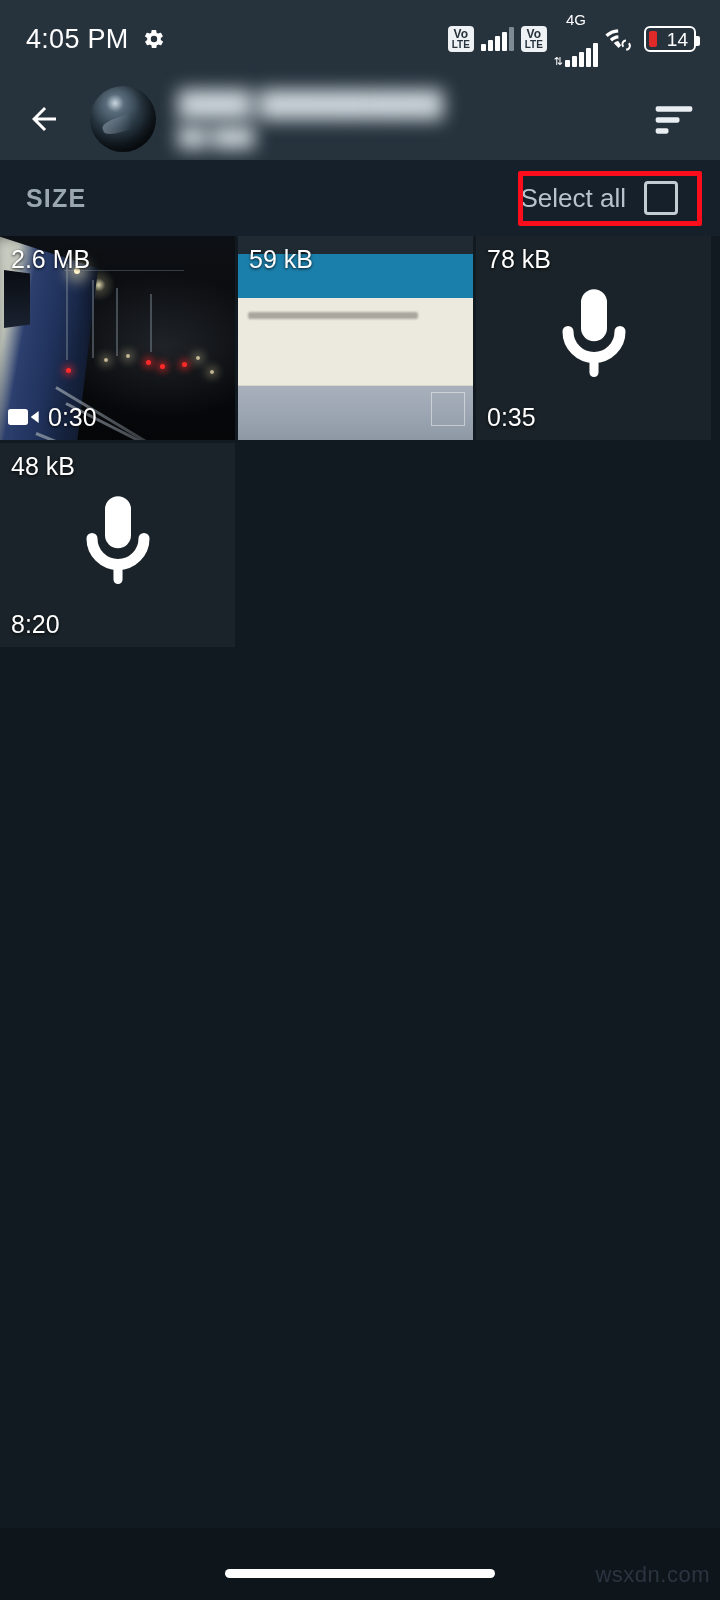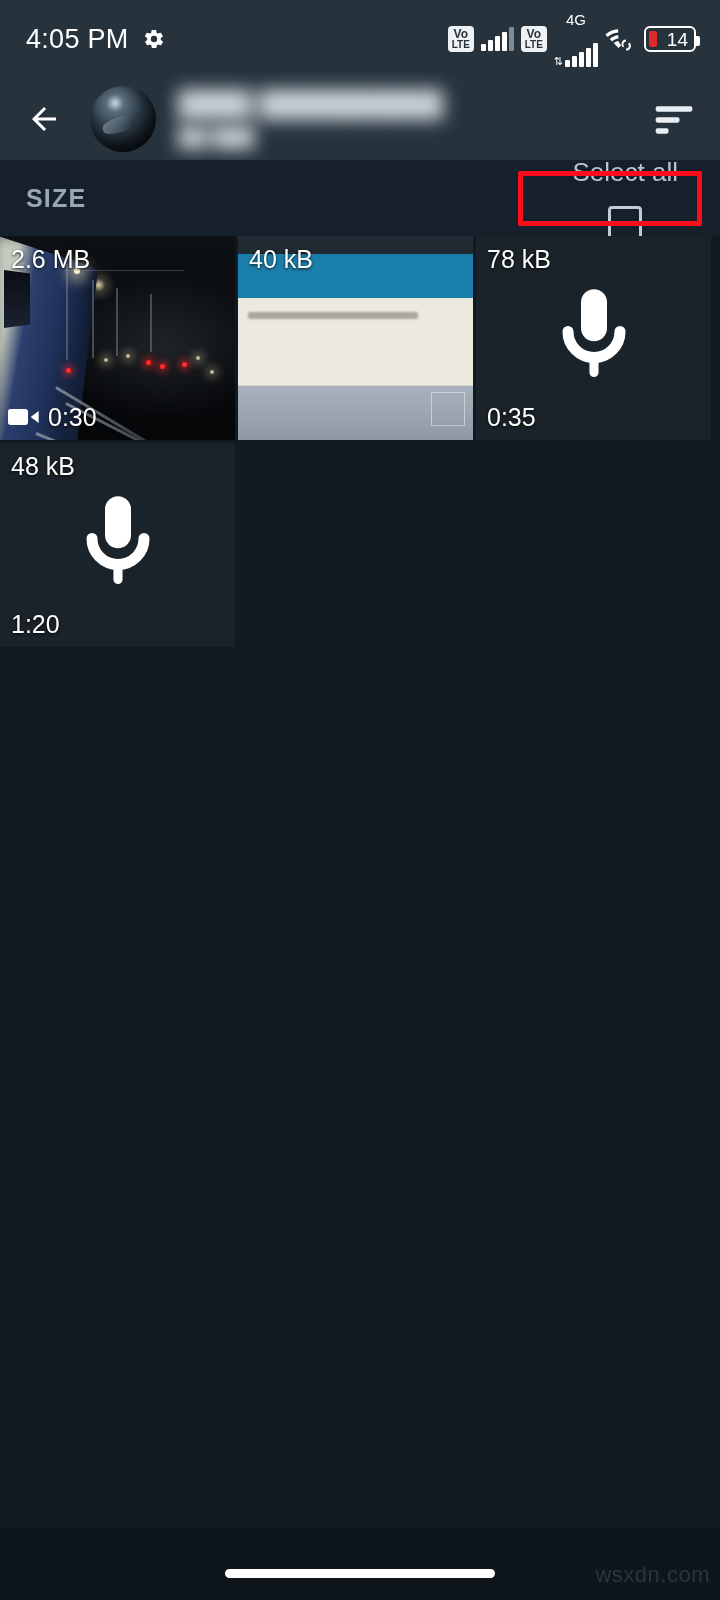--- a/index.html
+++ b/index.html
@@ -87,21 +87,21 @@
   
   .sectionbar {
     position:absolute; top:160px; left:0; width:720px; height:76px;
     background:#16202a; display:flex; align-items:center; padding:0 26px;
   }
   .size-label {
     color:#9aa7b1; font-size:25px; font-weight:700; letter-spacing:1.2px;
   }
   .selectall-zone {
     margin-left:auto; display:flex; align-items:center; gap:18px;
-    padding:9px 16px 9px 20px; position:relative;flex-direction:column;
+    padding:9px 16px 9px 20px; position:relative;
   }
   .selectall-txt { color:#b9c3cb; font-size:26px; font-weight:400; }
   .checkbox {
     width:34px; height:34px; border:3px solid #c3ccd3; border-radius:4px;
     background:transparent;
   }
   .annot-box {
     position:absolute; left:518px; top:171px; width:184px; height:55px;
     border:5px solid #fb0d1b; border-radius:2px; pointer-events:none;
   }
@@ -344,21 +344,21 @@
         <div class="thumb-shot">
           <div class="shot-top"></div>
           <div class="shot-blue"></div>
           <div class="shot-card">
             <div class="shot-line"></div>
           </div>
           <div class="shot-body">
             <div class="shot-sq"></div>
           </div>
         </div>
-        <span class="tile-size">40 kB</span>
+        <span class="tile-size">59 kB</span>
       </div>
 
       <div class="tile">
         <svg class="mic-ic" viewBox="0 0 24 32">
           <rect x="8" y="1" width="8" height="16" rx="4" fill="#ffffff"></rect>
           <path d="M4 14a8 8 0 0 0 16 0" fill="none" stroke="#ffffff" stroke-width="3.4" stroke-linecap="round"></path>
           <rect x="10.6" y="21" width="2.8" height="7" rx="1.4" fill="#ffffff"></rect>
         </svg>
         <span class="tile-size">78 kB</span>
         <span class="tile-dur">0:35</span>
@@ -368,21 +368,21 @@
     <div class="grid-row">
 
 
       <div class="tile">
         <svg class="mic-ic" viewBox="0 0 24 32">
           <rect x="8" y="1" width="8" height="16" rx="4" fill="#ffffff"></rect>
           <path d="M4 14a8 8 0 0 0 16 0" fill="none" stroke="#ffffff" stroke-width="3.4" stroke-linecap="round"></path>
           <rect x="10.6" y="21" width="2.8" height="7" rx="1.4" fill="#ffffff"></rect>
         </svg>
         <span class="tile-size">48 kB</span>
-        <span class="tile-dur">1:20</span>
+        <span class="tile-dur">8:20</span>
       </div>
 
       <div class="tile empty"></div>
     </div>
   </div>
 
   <div class="navbar">
     <div class="nav-pill"></div>
   </div>
   <span class="watermark">wsxdn.com</span>

